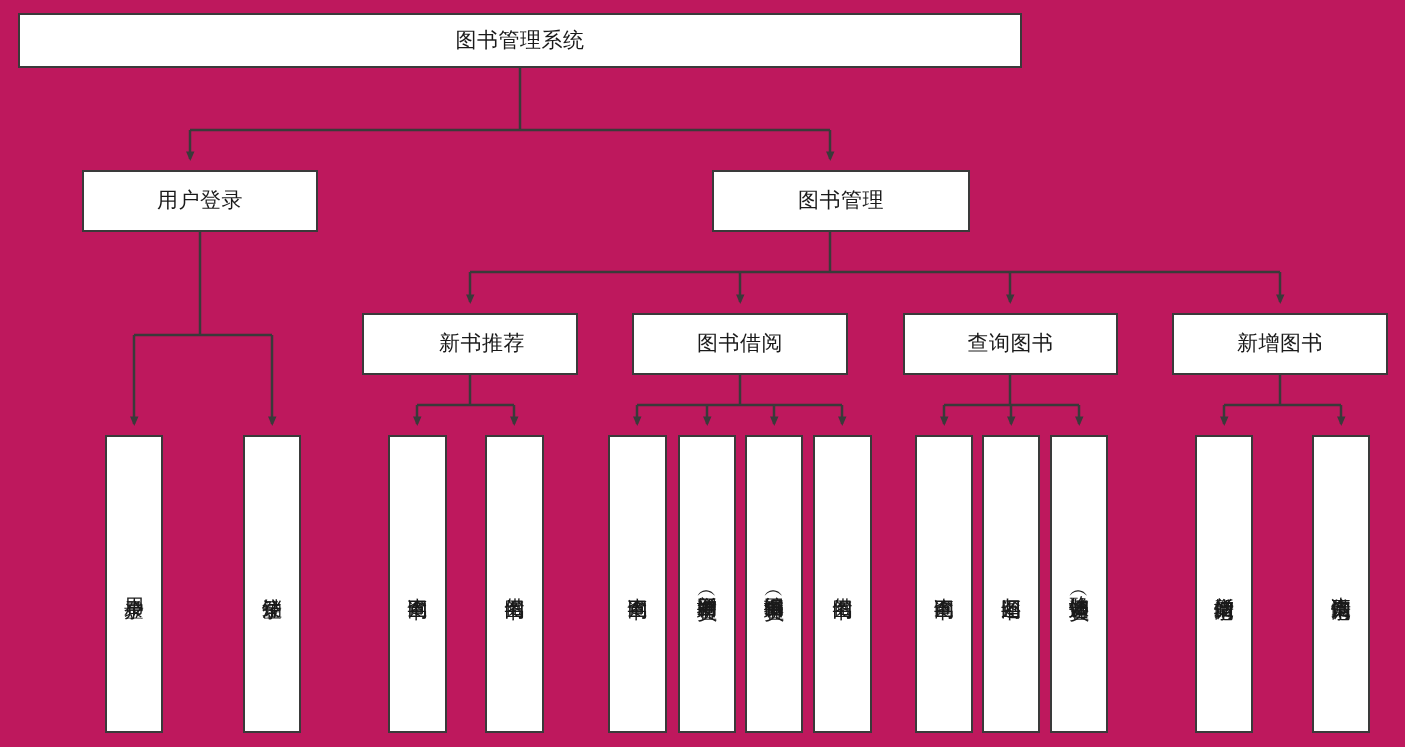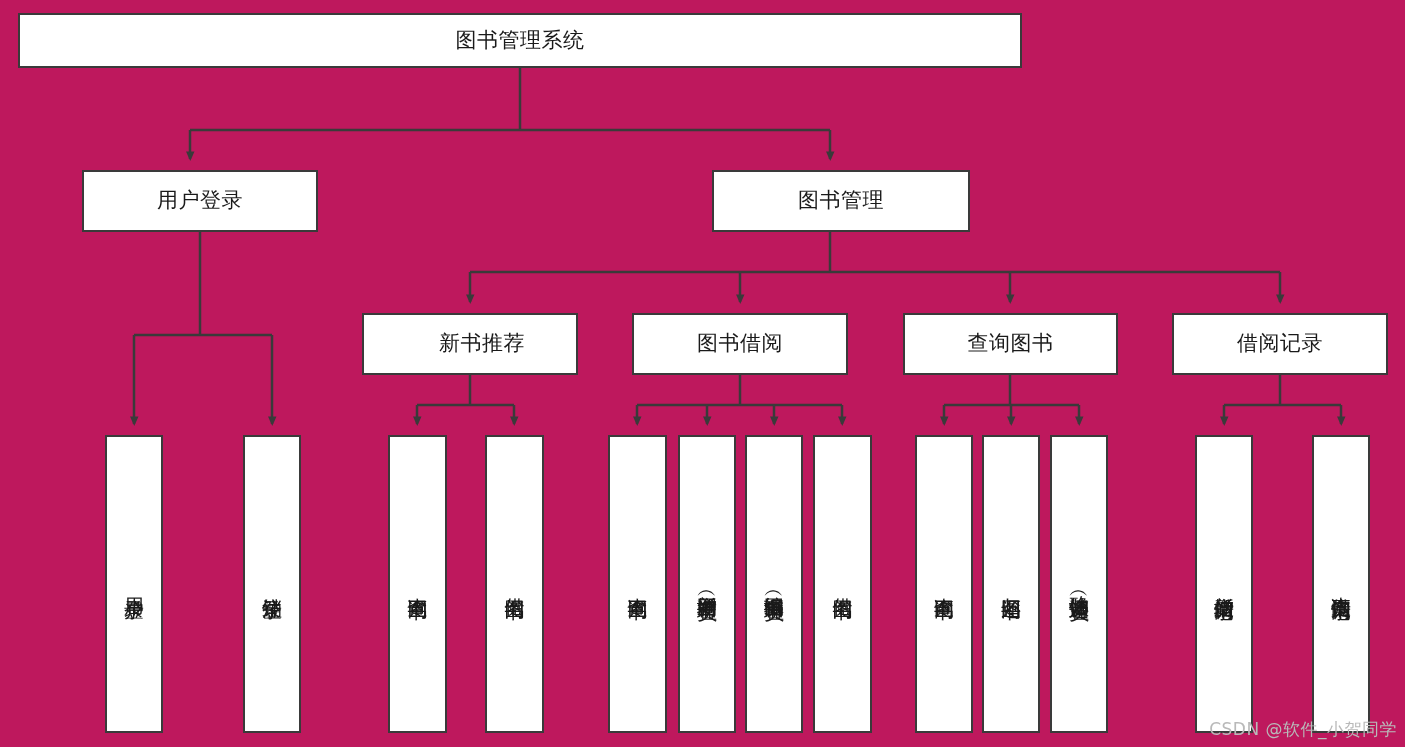--- a/index.html
+++ b/index.html
@@ -125,21 +125,21 @@
       <div class="node horiz" style="left: 362px; top: 313px; width: 216px; height: 62px; padding-left: 24px;">
         <span>新书推荐</span>
       </div>
       <div class="node horiz" style="left: 632px; top: 313px; width: 216px; height: 62px; justify-content: center;">
         <span>图书借阅</span>
       </div>
       <div class="node horiz" style="left: 903px; top: 313px; width: 215px; height: 62px;">
         <span>查询图书</span>
       </div>
       <div class="node horiz" style="left: 1172px; top: 313px; width: 216px; height: 62px;">
-        <span>借阅记录</span>
+        <span>新增图书</span>
       </div>
       <div class="node vert" style="left: 105px; top: 435px; width: 58px; height: 298px;">
         <span>用户登录</span>
       </div>
       <div class="node vert" style="left: 243px; top: 435px; width: 58px; height: 298px;">
         <span>注销登录</span>
       </div>
       <div class="node vert" style="left: 388px; top: 435px; width: 59px; height: 298px;">
         <span>查询图书</span>
       </div>
@@ -168,15 +168,14 @@
         <span>确认归还（管理员）</span>
       </div>
       <div class="node vert" style="left: 1195px; top: 435px; width: 58px; height: 298px;">
         <span>新增借阅记录</span>
       </div>
       <div class="node vert" style="left: 1312px; top: 435px; width: 58px; height: 298px;">
         <span>查询借阅记录</span>
       </div>
     </div>
 
-  <div id="watermark">CSDN @软件_小贺同学</div>
 
 </div>
 
 </body></html>

